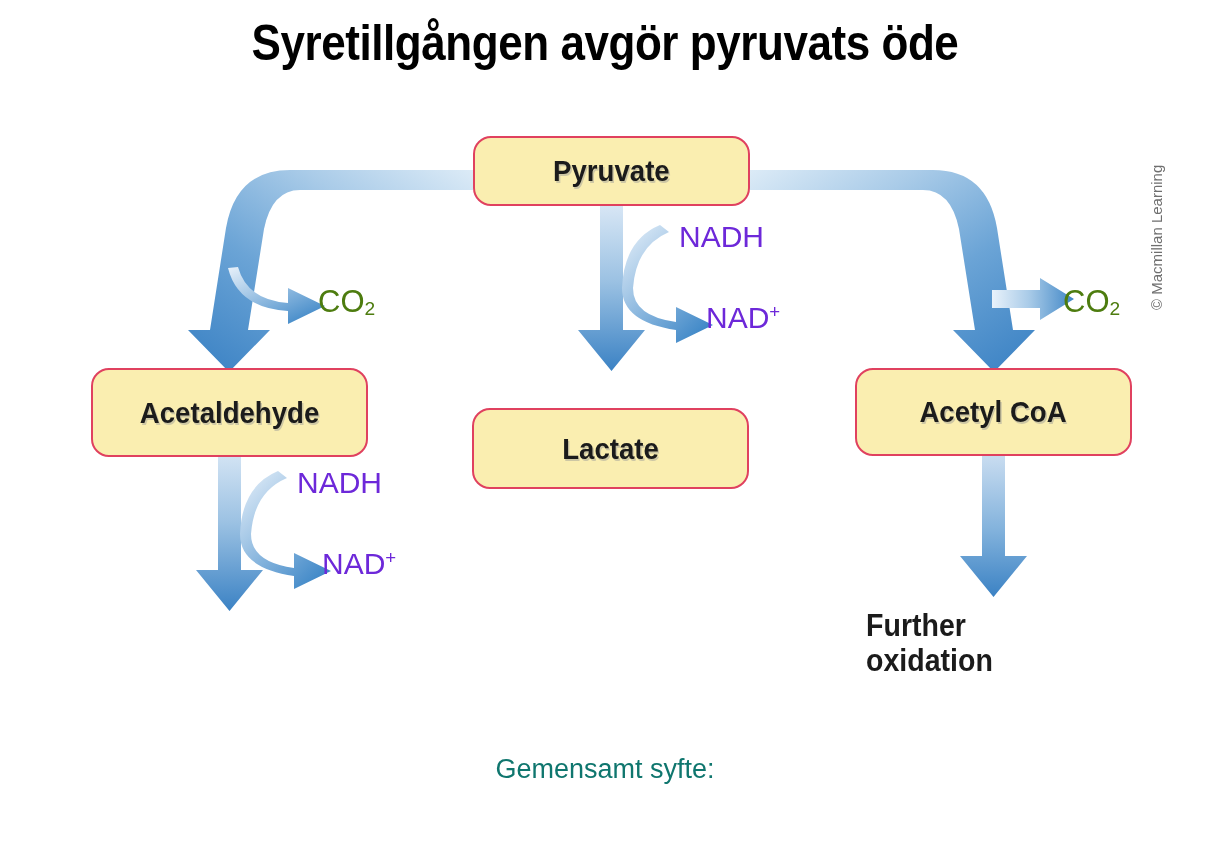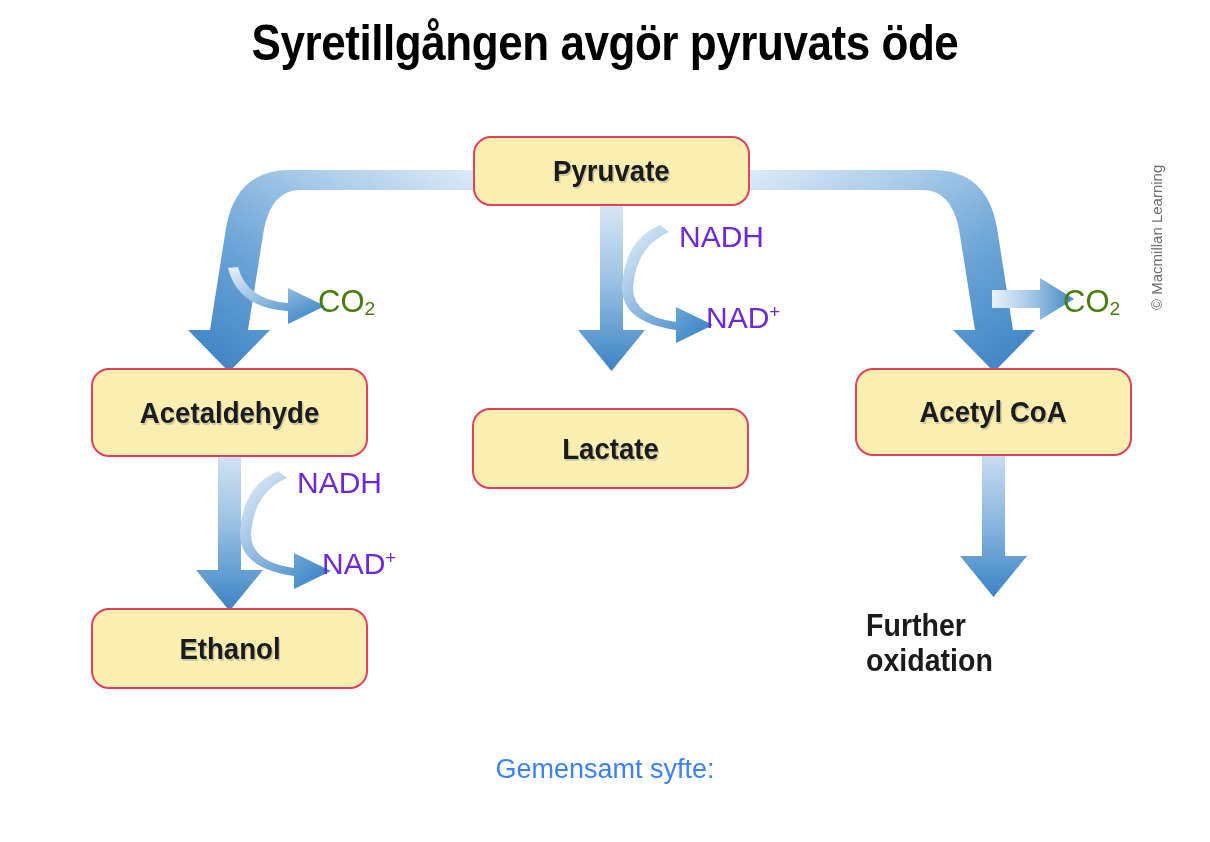--- a/index.html
+++ b/index.html
@@ -111,21 +111,21 @@
   }
   .further span { display: block; transform: scaleX(0.92); }
 
   
   .caption {
     position: absolute;
     left: 0;
     top: 752px;
     width: 1210px;
     text-align: center;
-    color: #3b82f6;
+    color: #0f766e;
     font-family: "Liberation Sans", sans-serif;
     font-size: 27px;
     line-height: 1.32;
     z-index: 6;
   }
   .caption sup { font-size: 0.62em; vertical-align: 0.5em; }
   .credit-wrap {
     position: absolute;
     left: 1148px;
     top: 310px;
@@ -307,23 +307,20 @@
   </div>
   <div class="node" id="node-acetaldehyde">
     <span>Acetaldehyde</span>
   </div>
   <div class="node" id="node-lactate">
     <span>Lactate</span>
   </div>
   <div class="node" id="node-acetylcoa">
     <span>Acetyl CoA</span>
   </div>
-  <div class="node" id="node-ethanol">
-    <span>Ethanol</span>
-  </div>
 
   <div class="label label-co2" id="co2-left"><span>CO</span><sub>2</sub></div>
 
   <div class="label label-co2" id="co2-right"><span>CO</span><sub>2</sub></div>
 
   <div class="label" id="nadh-mid">NADH</div>
 
   <div class="label" id="nadplus-mid"><span>NAD</span><sup>+</sup></div>
 
   <div class="label" id="nadh-left">NADH</div>

